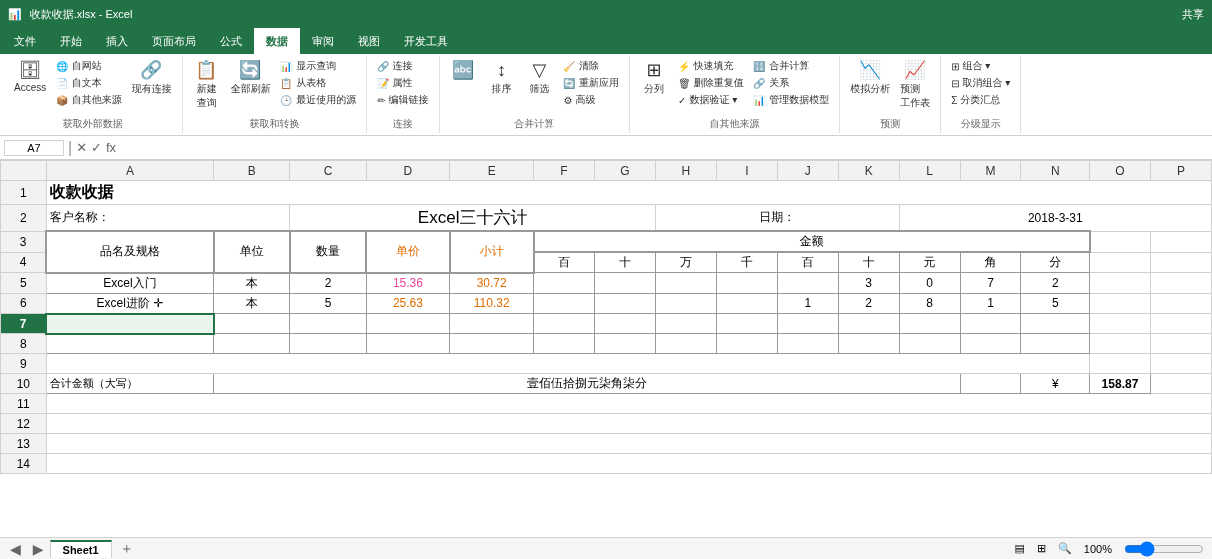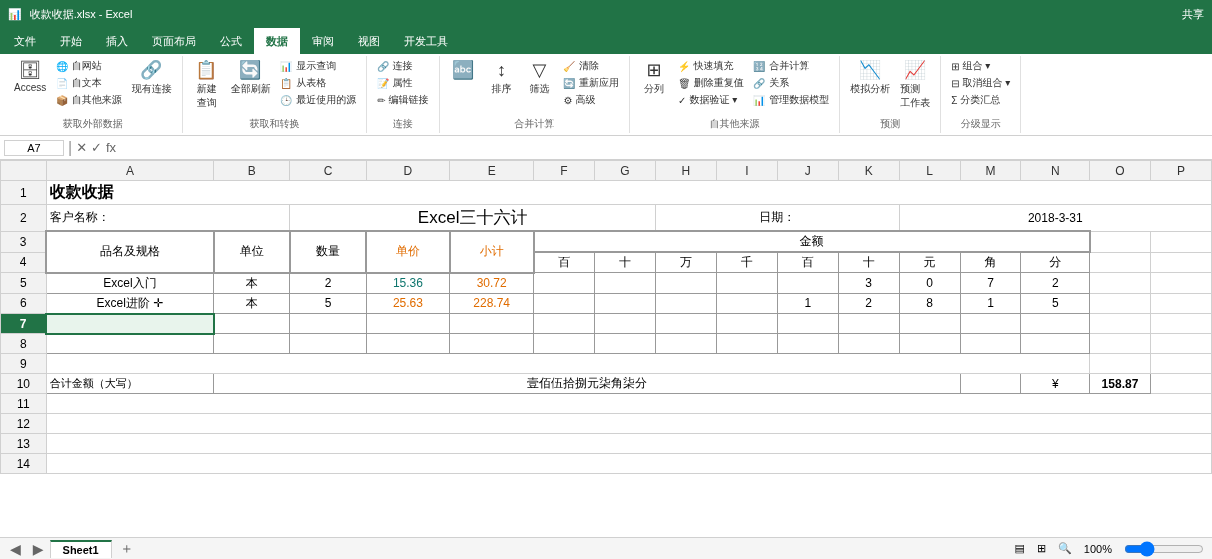--- a/index.html
+++ b/index.html
@@ -310,42 +310,42 @@
           <td class="center" style="border:1px solid #999;">分</td>
           <td style="border:1px solid #d0d0d0;"></td>
           <td style="border:1px solid #d0d0d0;"></td>
         </tr>
 
         <tr>
           <td style="background:#f2f2f2;text-align:center;">5</td>
           <td class="center" style="border:1px solid #999;">Excel入门</td>
           <td class="center" style="border:1px solid #999;">本</td>
           <td class="center" style="border:1px solid #999;">2</td>
-          <td class="center pink-text" style="border:1px solid #999; color:#0f766e;">15.36</td>
+          <td class="center pink-text" style="border:1px solid #999; color:#ec4899;">15.36</td>
           <td class="center pink-text" style="border:1px solid #999; color:#e06c00;">30.72</td>
           <td class="center" style="border:1px solid #999;"></td>
           <td class="center" style="border:1px solid #999;"></td>
           <td class="center" style="border:1px solid #999;"></td>
           <td class="center" style="border:1px solid #999;"></td>
           <td class="center" style="border:1px solid #999;"></td>
           <td class="center" style="border:1px solid #999;">3</td>
           <td class="center" style="border:1px solid #999;">0</td>
           <td class="center" style="border:1px solid #999;">7</td>
           <td class="center" style="border:1px solid #999;">2</td>
           <td style="border:1px solid #d0d0d0;"></td>
           <td style="border:1px solid #d0d0d0;"></td>
         </tr>
 
         <tr>
           <td style="background:#f2f2f2;text-align:center;">6</td>
           <td class="center" style="border:1px solid #999;">Excel进阶 ✛</td>
           <td class="center" style="border:1px solid #999;">本</td>
           <td class="center" style="border:1px solid #999;">5</td>
           <td class="center pink-text" style="border:1px solid #999; color:#e06c00;">25.63</td>
-          <td class="center pink-text" style="border:1px solid #999; color:#e06c00;">228.74</td>
+          <td class="center pink-text" style="border:1px solid #999; color:#e06c00;">110.32</td>
           <td class="center" style="border:1px solid #999;"></td>
           <td class="center" style="border:1px solid #999;"></td>
           <td class="center" style="border:1px solid #999;"></td>
           <td class="center" style="border:1px solid #999;"></td>
           <td class="center" style="border:1px solid #999;">1</td>
           <td class="center" style="border:1px solid #999;">2</td>
           <td class="center" style="border:1px solid #999;">8</td>
           <td class="center" style="border:1px solid #999;">1</td>
           <td class="center" style="border:1px solid #999;">5</td>
           <td style="border:1px solid #d0d0d0;"></td>

